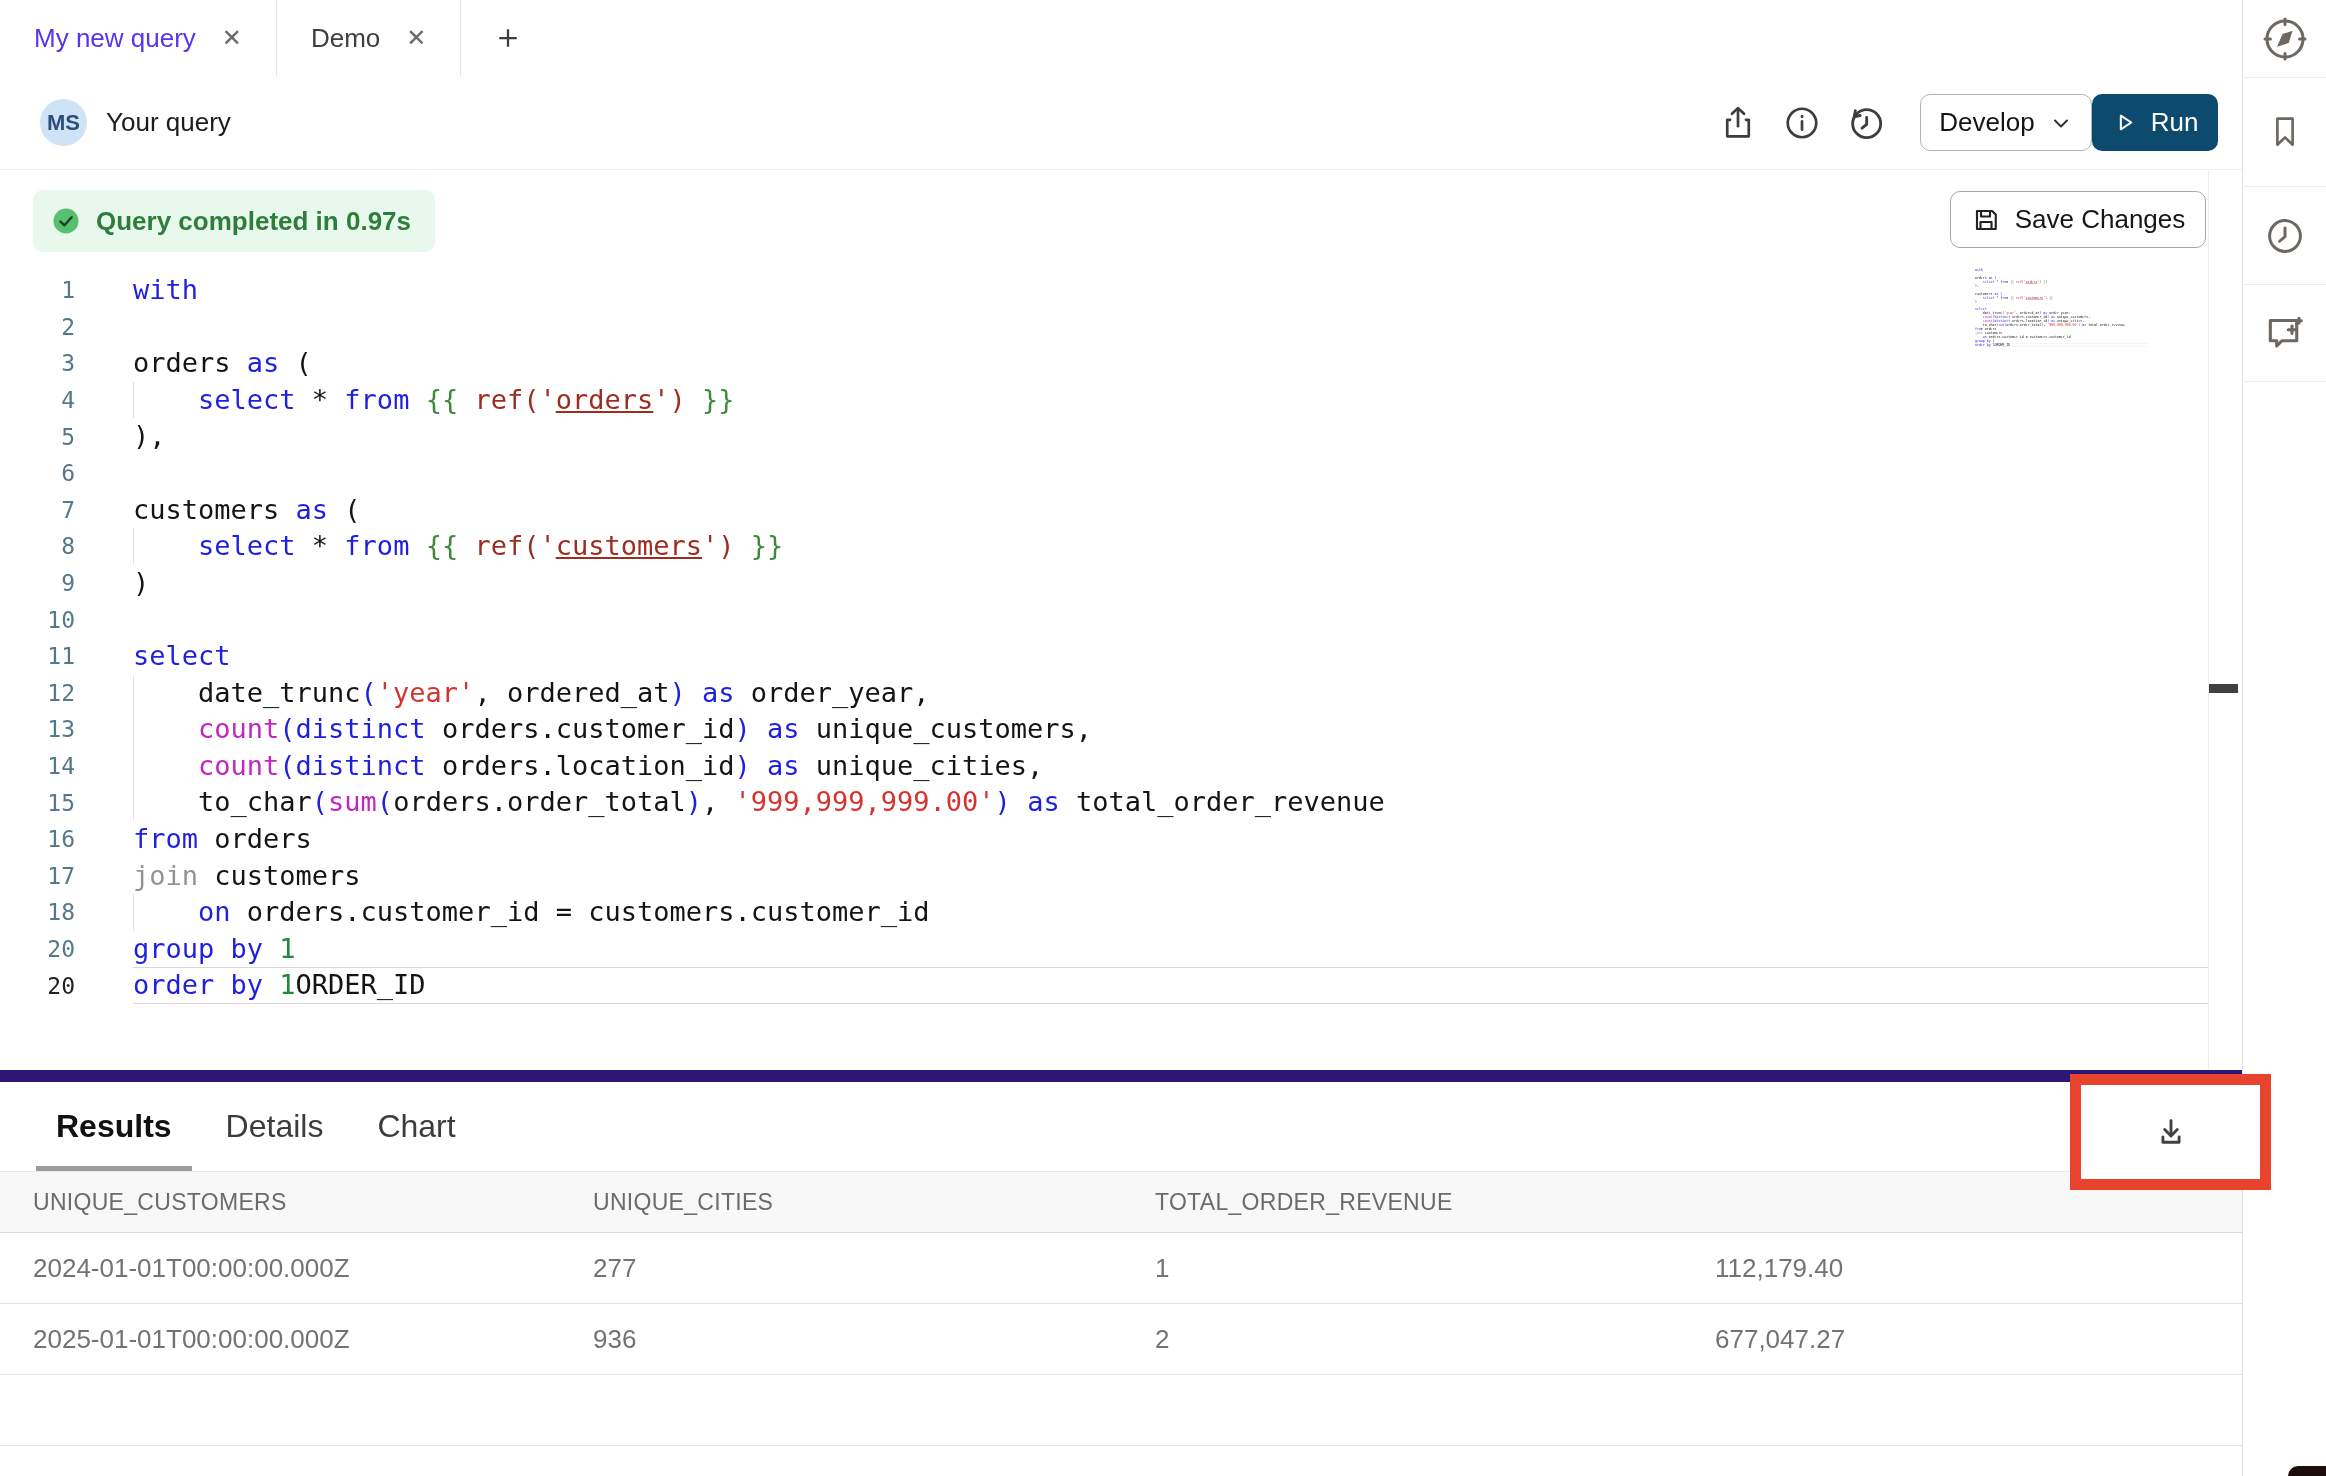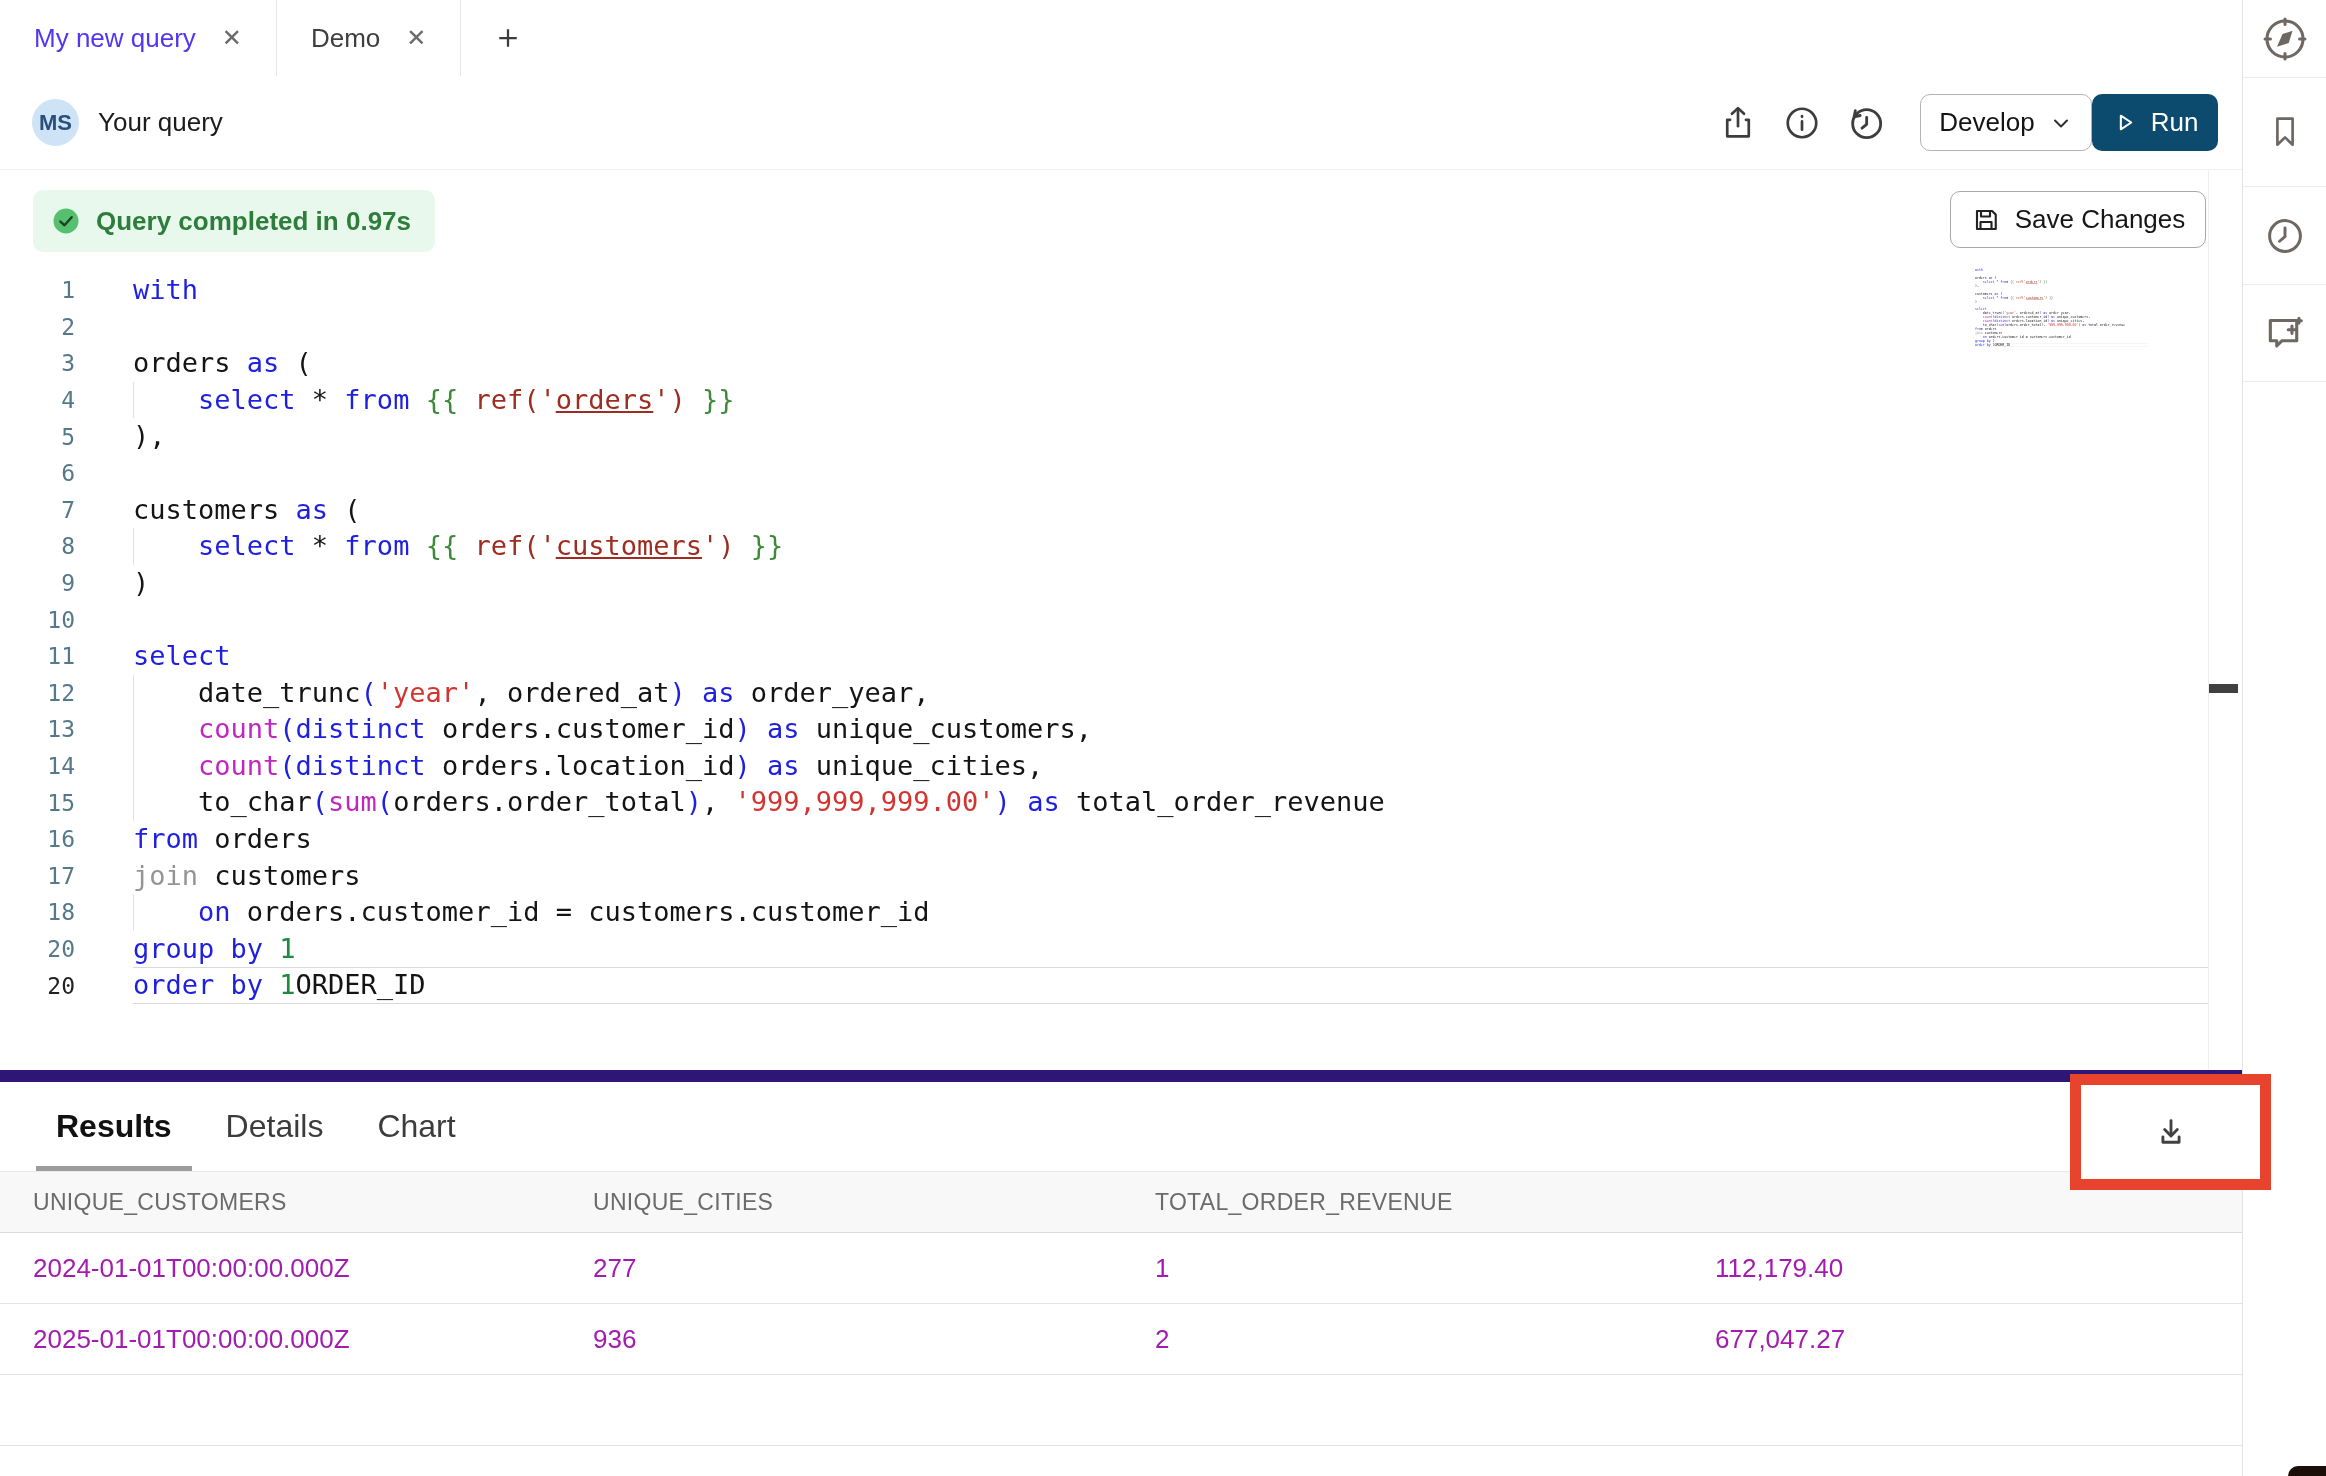--- a/index.html
+++ b/index.html
@@ -11,21 +11,21 @@
           border-bottom:1px solid #e2e2e2;background:#fff;}
   .tab{display:flex;align-items:center;gap:26px;padding:10px 34px;border-right:1px solid #e6e6e6;
        font-size:26px;color:#3f3f3f;cursor:pointer;}
   .tab .tlabel{white-space:nowrap;}
   .tab.active .tlabel{color:var(--accent,#5336ee);}
   .tab .x{font-size:24px;color:#6b6b6b;line-height:1;}
   .newtab{display:flex;align-items:center;justify-content:center;padding:0 32px;background:none;border:none;}
 
   
   .header{position:absolute;left:0;top:76px;width:2242px;height:94px;display:flex;align-items:center;
-          padding-left:32px;box-sizing:border-box;border-bottom:1px solid #f0f0f0;background:#fff;}
+          padding-left:40px;box-sizing:border-box;border-bottom:1px solid #f0f0f0;background:#fff;}
   .avatar{width:47px;height:47px;border-radius:50%;background:#cfe3f7;color:#2a4f79;font-weight:bold;
           font-size:22px;display:flex;align-items:center;justify-content:center;flex:none;}
   .qtitle{margin-left:19px;font-size:26px;color:#1c1c1c;font-weight:500;}
   .header-right{margin-left:auto;margin-right:24px;display:flex;align-items:center;}
   .iconbtn{width:64px;height:57px;display:flex;align-items:center;justify-content:center;background:none;border:none;cursor:pointer;}
   .btn{display:flex;align-items:center;justify-content:center;gap:14px;height:57px;box-sizing:border-box;
        border-radius:10px;font-size:26px;font-family:inherit;cursor:pointer;}
   .develop{width:172px;margin-left:22px;background:#fff;border:1.5px solid #b4b4b4;color:#141414;}
   .runbtn{width:126px;background:#0c4a6e;border:none;color:#fff;font-weight:500;}
 
@@ -66,21 +66,21 @@
   
   .results{position:absolute;left:0;top:1082px;width:2242px;height:394px;background:#fff;}
   .rtabs{height:90px;border-bottom:1px solid #e9e9e9;display:flex;align-items:stretch;padding-left:36px;gap:14px;box-sizing:border-box;}
   .rtab{display:flex;align-items:center;padding:0 20px;font-size:32px;color:#3c3c3c;position:relative;cursor:pointer;}
   .rtab.active{font-weight:700;color:#111;}
   .rtab.active::after{content:"";position:absolute;left:0;right:0;bottom:0;height:5px;background:#9c9c9c;}
   .thead{height:60px;background:#f8f8f8;border-bottom:1px solid #dcdcdc;display:grid;
          grid-template-columns:560px 562px 560px 1fr;align-items:center;}
   .hc{padding-left:33px;font-size:23px;color:#6b6b6b;letter-spacing:.3px;}
   .trow{height:70px;border-bottom:1px solid #e3e3e3;display:grid;grid-template-columns:560px 562px 560px 1fr;
-        align-items:center;font-size:26px;color:#a21caf;}
+        align-items:center;font-size:26px;color:#737373;}
   .tc{padding-left:33px;}
 
   
   .redbox{position:absolute;left:2070px;top:1074px;width:179px;height:94px;box-sizing:content-box;
           border:11px solid var(--annotation,#e8432c);background:#fff;z-index:40;
           display:flex;align-items:center;justify-content:center;}
 
   
   .rail{position:absolute;left:2242px;top:0;width:84px;height:1476px;border-left:1px solid #e3e3e3;
         box-sizing:border-box;background:#fff;}

